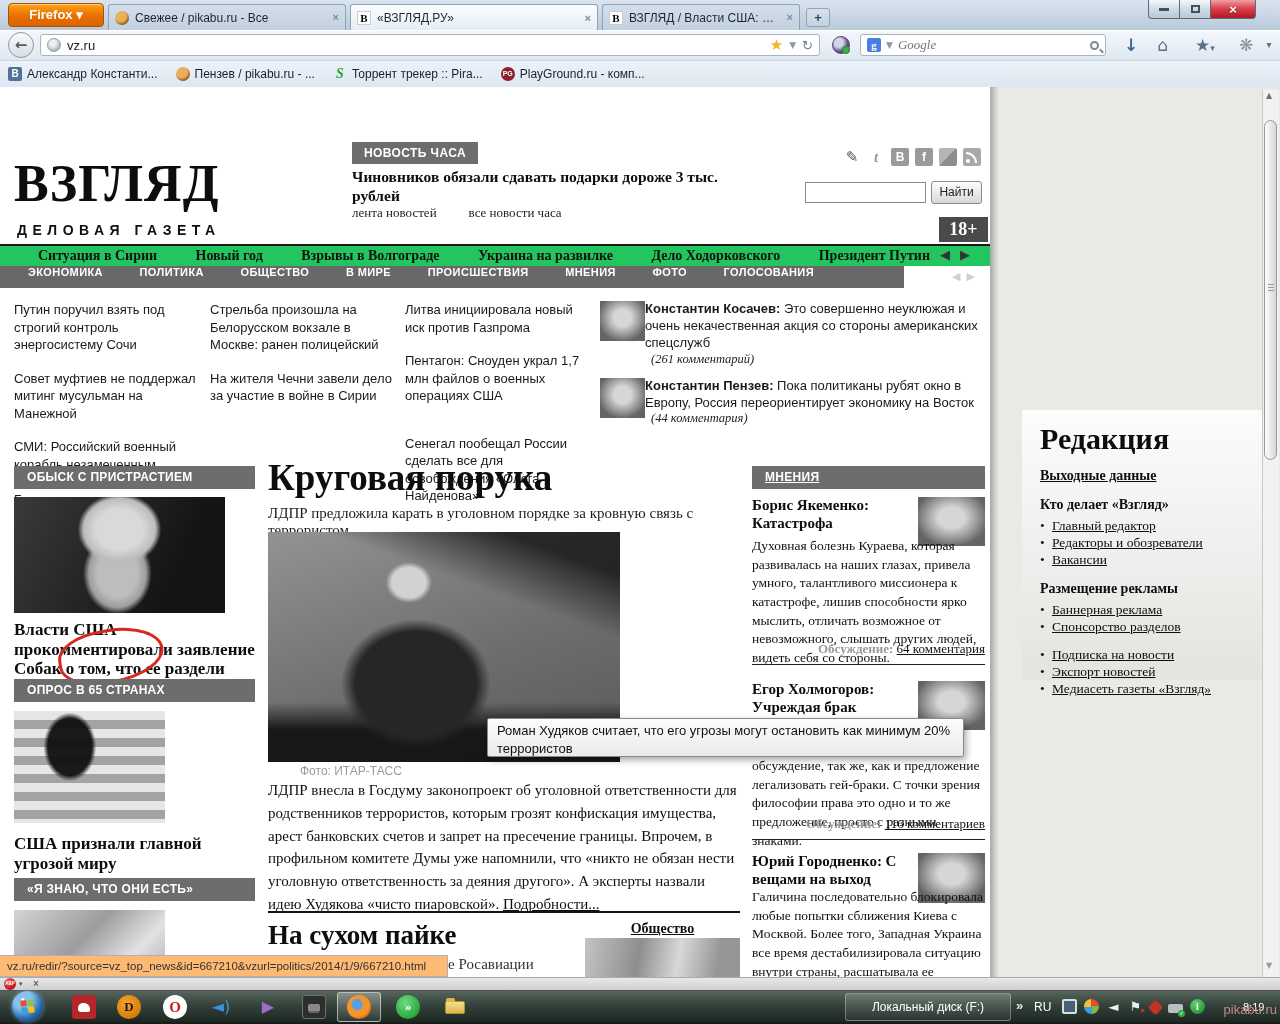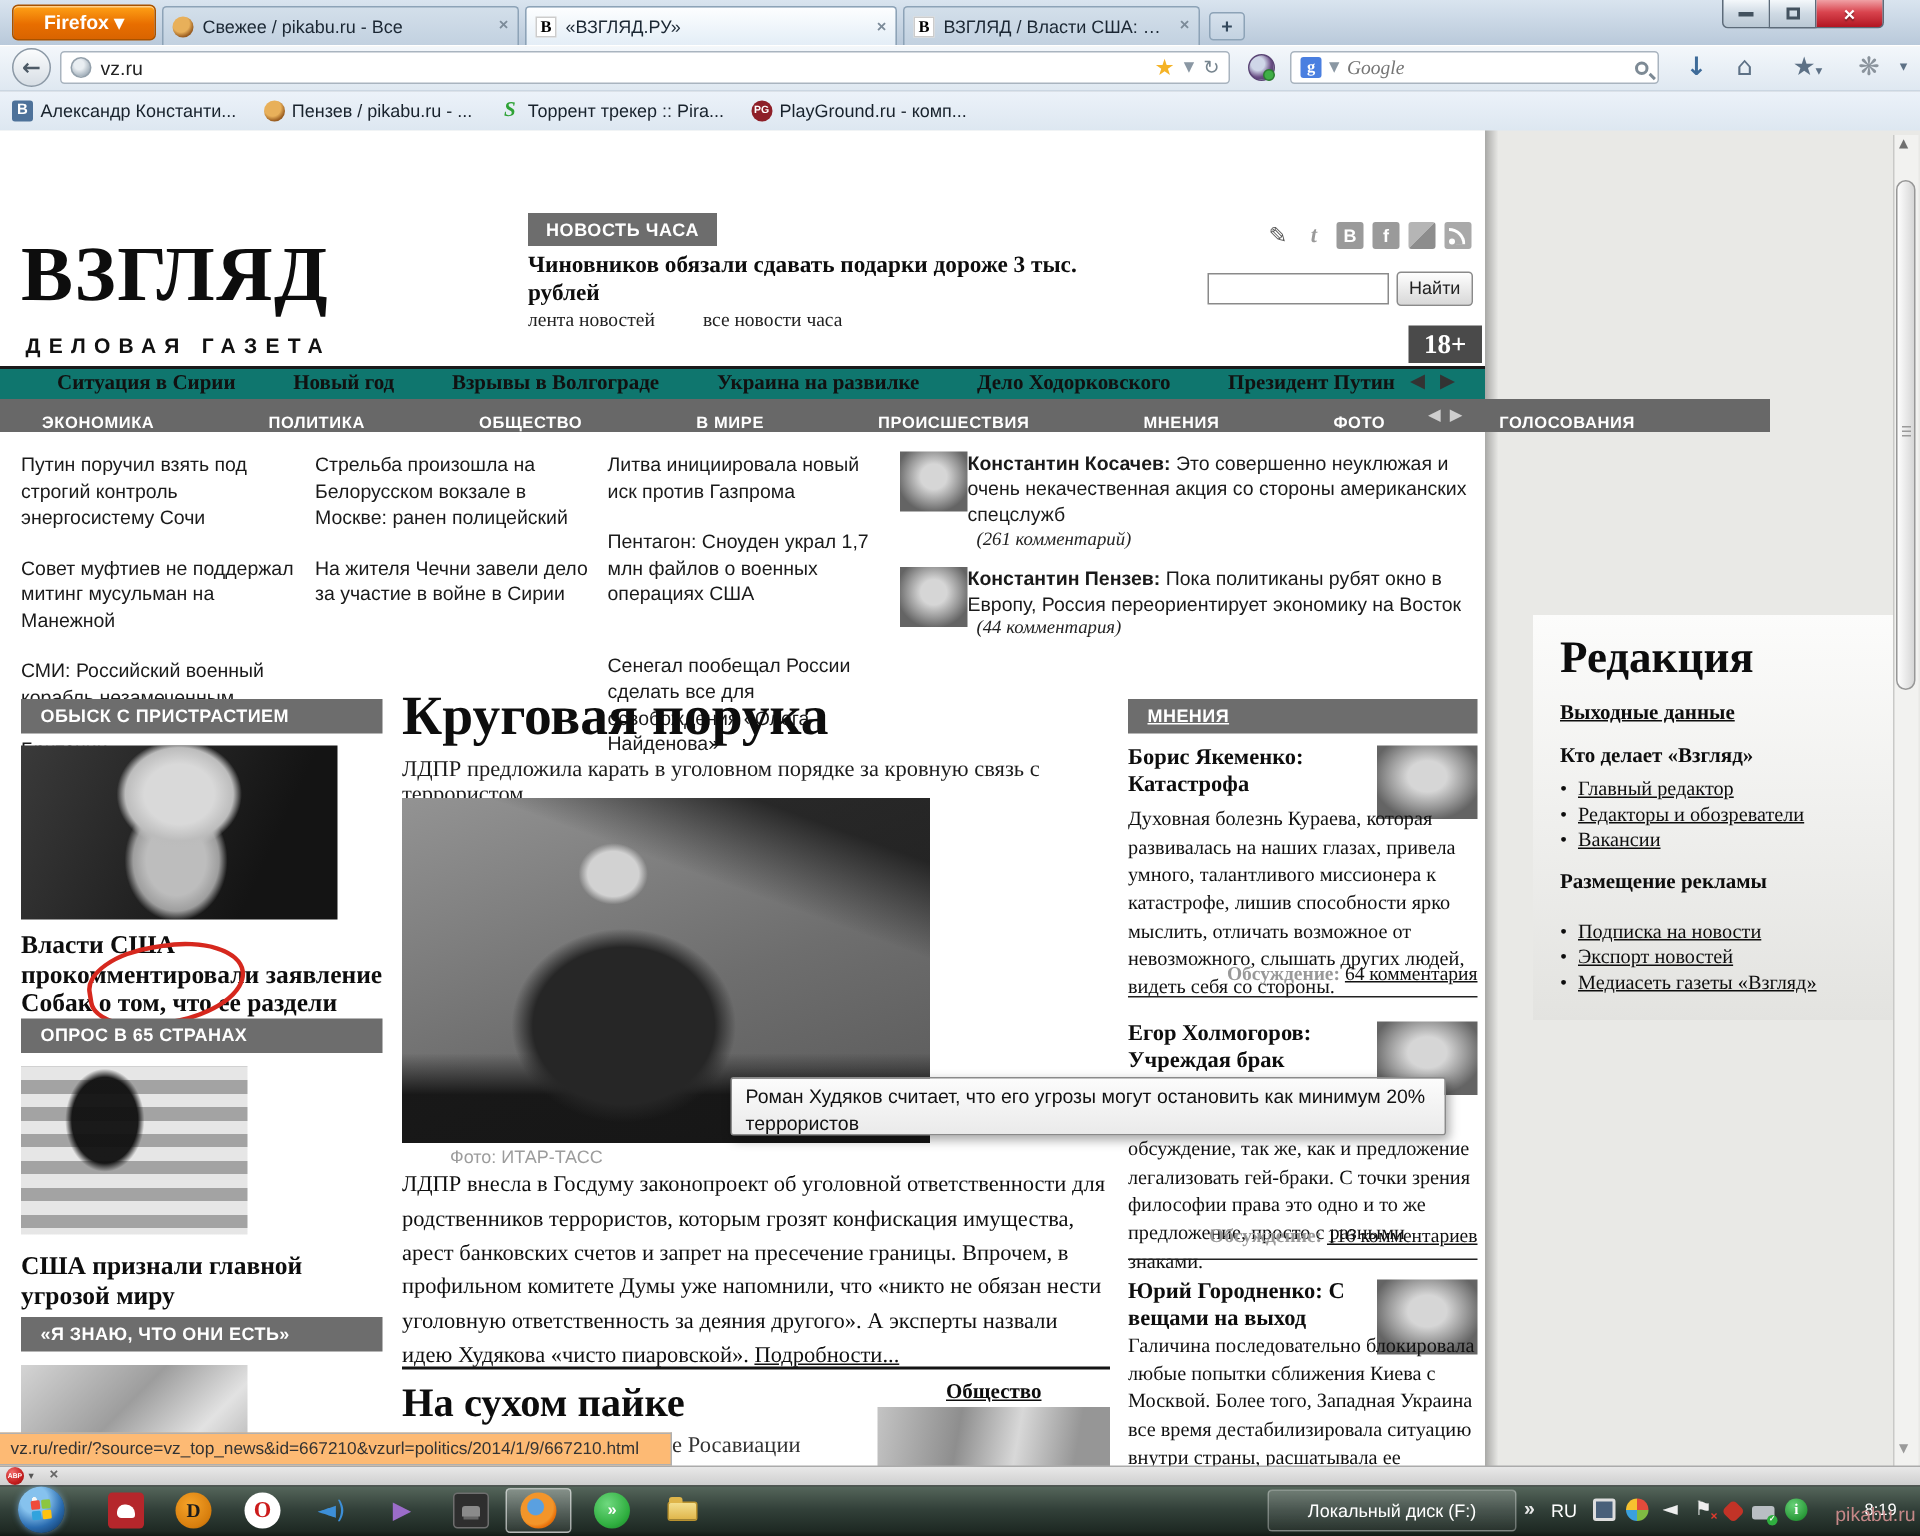--- a/index.html
+++ b/index.html
@@ -79,27 +79,27 @@
   .soc.tw{color:#9a9a9a;font:bold italic 15px/18px "Liberation Serif",serif;text-align:center}
   .soc.cube{background:linear-gradient(135deg,#b5b5b5 50%,#8d8d8d 50%);transform:rotate(0deg);border-radius:2px}
   .soc.rss{background:#a9a9a9;border-radius:2px;position:relative}
   .soc.rss::before{content:"";position:absolute;left:3px;bottom:3px;width:4px;height:4px;border-radius:50%;background:#fff}
   .soc.rss::after{content:"";position:absolute;left:3px;bottom:3px;width:9px;height:9px;border:2px solid #fff;border-left:none;border-bottom:none;border-radius:0 11px 0 0}
   #sitesearch{left:805px;top:182px;width:121px;height:21px;border:1px solid #8a8a8a;font:13px "Liberation Sans",sans-serif;padding:0 4px;outline:none}
   #findbtn{left:931px;top:181px;width:51px;height:23px;border:1px solid #8a8a8a;border-radius:3px;
     background:linear-gradient(#fefefe,#d8d8d8);font:12px/21px "Liberation Sans",sans-serif;text-align:center;color:#222;cursor:pointer}
   #agebadge{left:939px;top:217px;width:49px;height:25px;background:#4a4a4a;color:#fff;font:bold 18px/25px "Liberation Serif",serif;text-align:center}
 
-  #topicsbar{left:0;top:244px;width:990px;height:22px;background:#0f766e;border-top:2px solid #1a1a1a;
+  #topicsbar{left:0;top:244px;width:990px;height:22px;background:#22c55e;border-top:2px solid #1a1a1a;
     display:flex;align-items:center;justify-content:space-between;padding:0 60px 0 38px}
   .topic{font:bold 14px "Liberation Serif",serif;color:#111;cursor:pointer;white-space:nowrap}
   #topicarrows{left:940px;top:246px;display:flex;gap:10px;color:#333;font:13px/18px "DejaVu Sans",sans-serif}
   #topicarrows span{cursor:pointer}
-  #sectionsbar{left:0;top:266px;width:1180px;height:22px;background:#686868;display:flex;align-items:flex-end;
-    justify-content:space-between;padding:0 90px 0 28px}
+  #sectionsbar{left:0;top:266px;width:904px;height:22px;background:#686868;display:flex;align-items:flex-start;
+    justify-content:space-between;padding:0 90px 16px 28px}
   .sect{font:bold 11px "Liberation Sans",sans-serif;color:#fff;letter-spacing:.4px;cursor:pointer;white-space:nowrap}
   #sectarrows{left:952px;top:268px;display:flex;gap:6px;color:#cfcfcf;font:11px/18px "DejaVu Sans",sans-serif}
   #sectarrows span{cursor:pointer}
 
   .ncol{top:301px}
   .ni{font:13px/1.35 "Liberation Sans",sans-serif;color:#1a1a1a;margin-bottom:16px;cursor:pointer}
   .qi{display:flex;margin-bottom:11px;cursor:pointer}
   .qface{width:45px;height:40px;flex:0 0 45px}
   .qtxt{font:13px/1.3 "Liberation Sans",sans-serif;color:#1a1a1a}
   .qtxt b{font-weight:bold}
@@ -422,20 +422,24 @@
 <div class="abs" id="edpanel">
   <div id="edtitle">Редакция</div>
   <div class="edlink">Выходные данные</div>
   <div class="edhead">Кто делает «Взгляд»</div>
   <ul class="edul">
     <li><span>Главный редактор</span></li>
     <li><span>Редакторы и обозреватели</span></li>
     <li><span>Вакансии</span></li>
   </ul>
   <div class="edhead">Размещение рекламы</div>
+  <ul class="edul">
+    <li><span>Баннерная реклама</span></li>
+    <li><span>Спонсорство разделов</span></li>
+  </ul>
   <div class="edgap"></div>
   <ul class="edul">
     <li><span>Подписка на новости</span></li>
     <li><span>Экспорт новостей</span></li>
     <li><span>Медиасеть газеты «Взгляд»</span></li>
   </ul>
 </div>
 
 <div class="abs" id="scroll"></div>
 <div class="abs" id="scrollup">▲</div>

